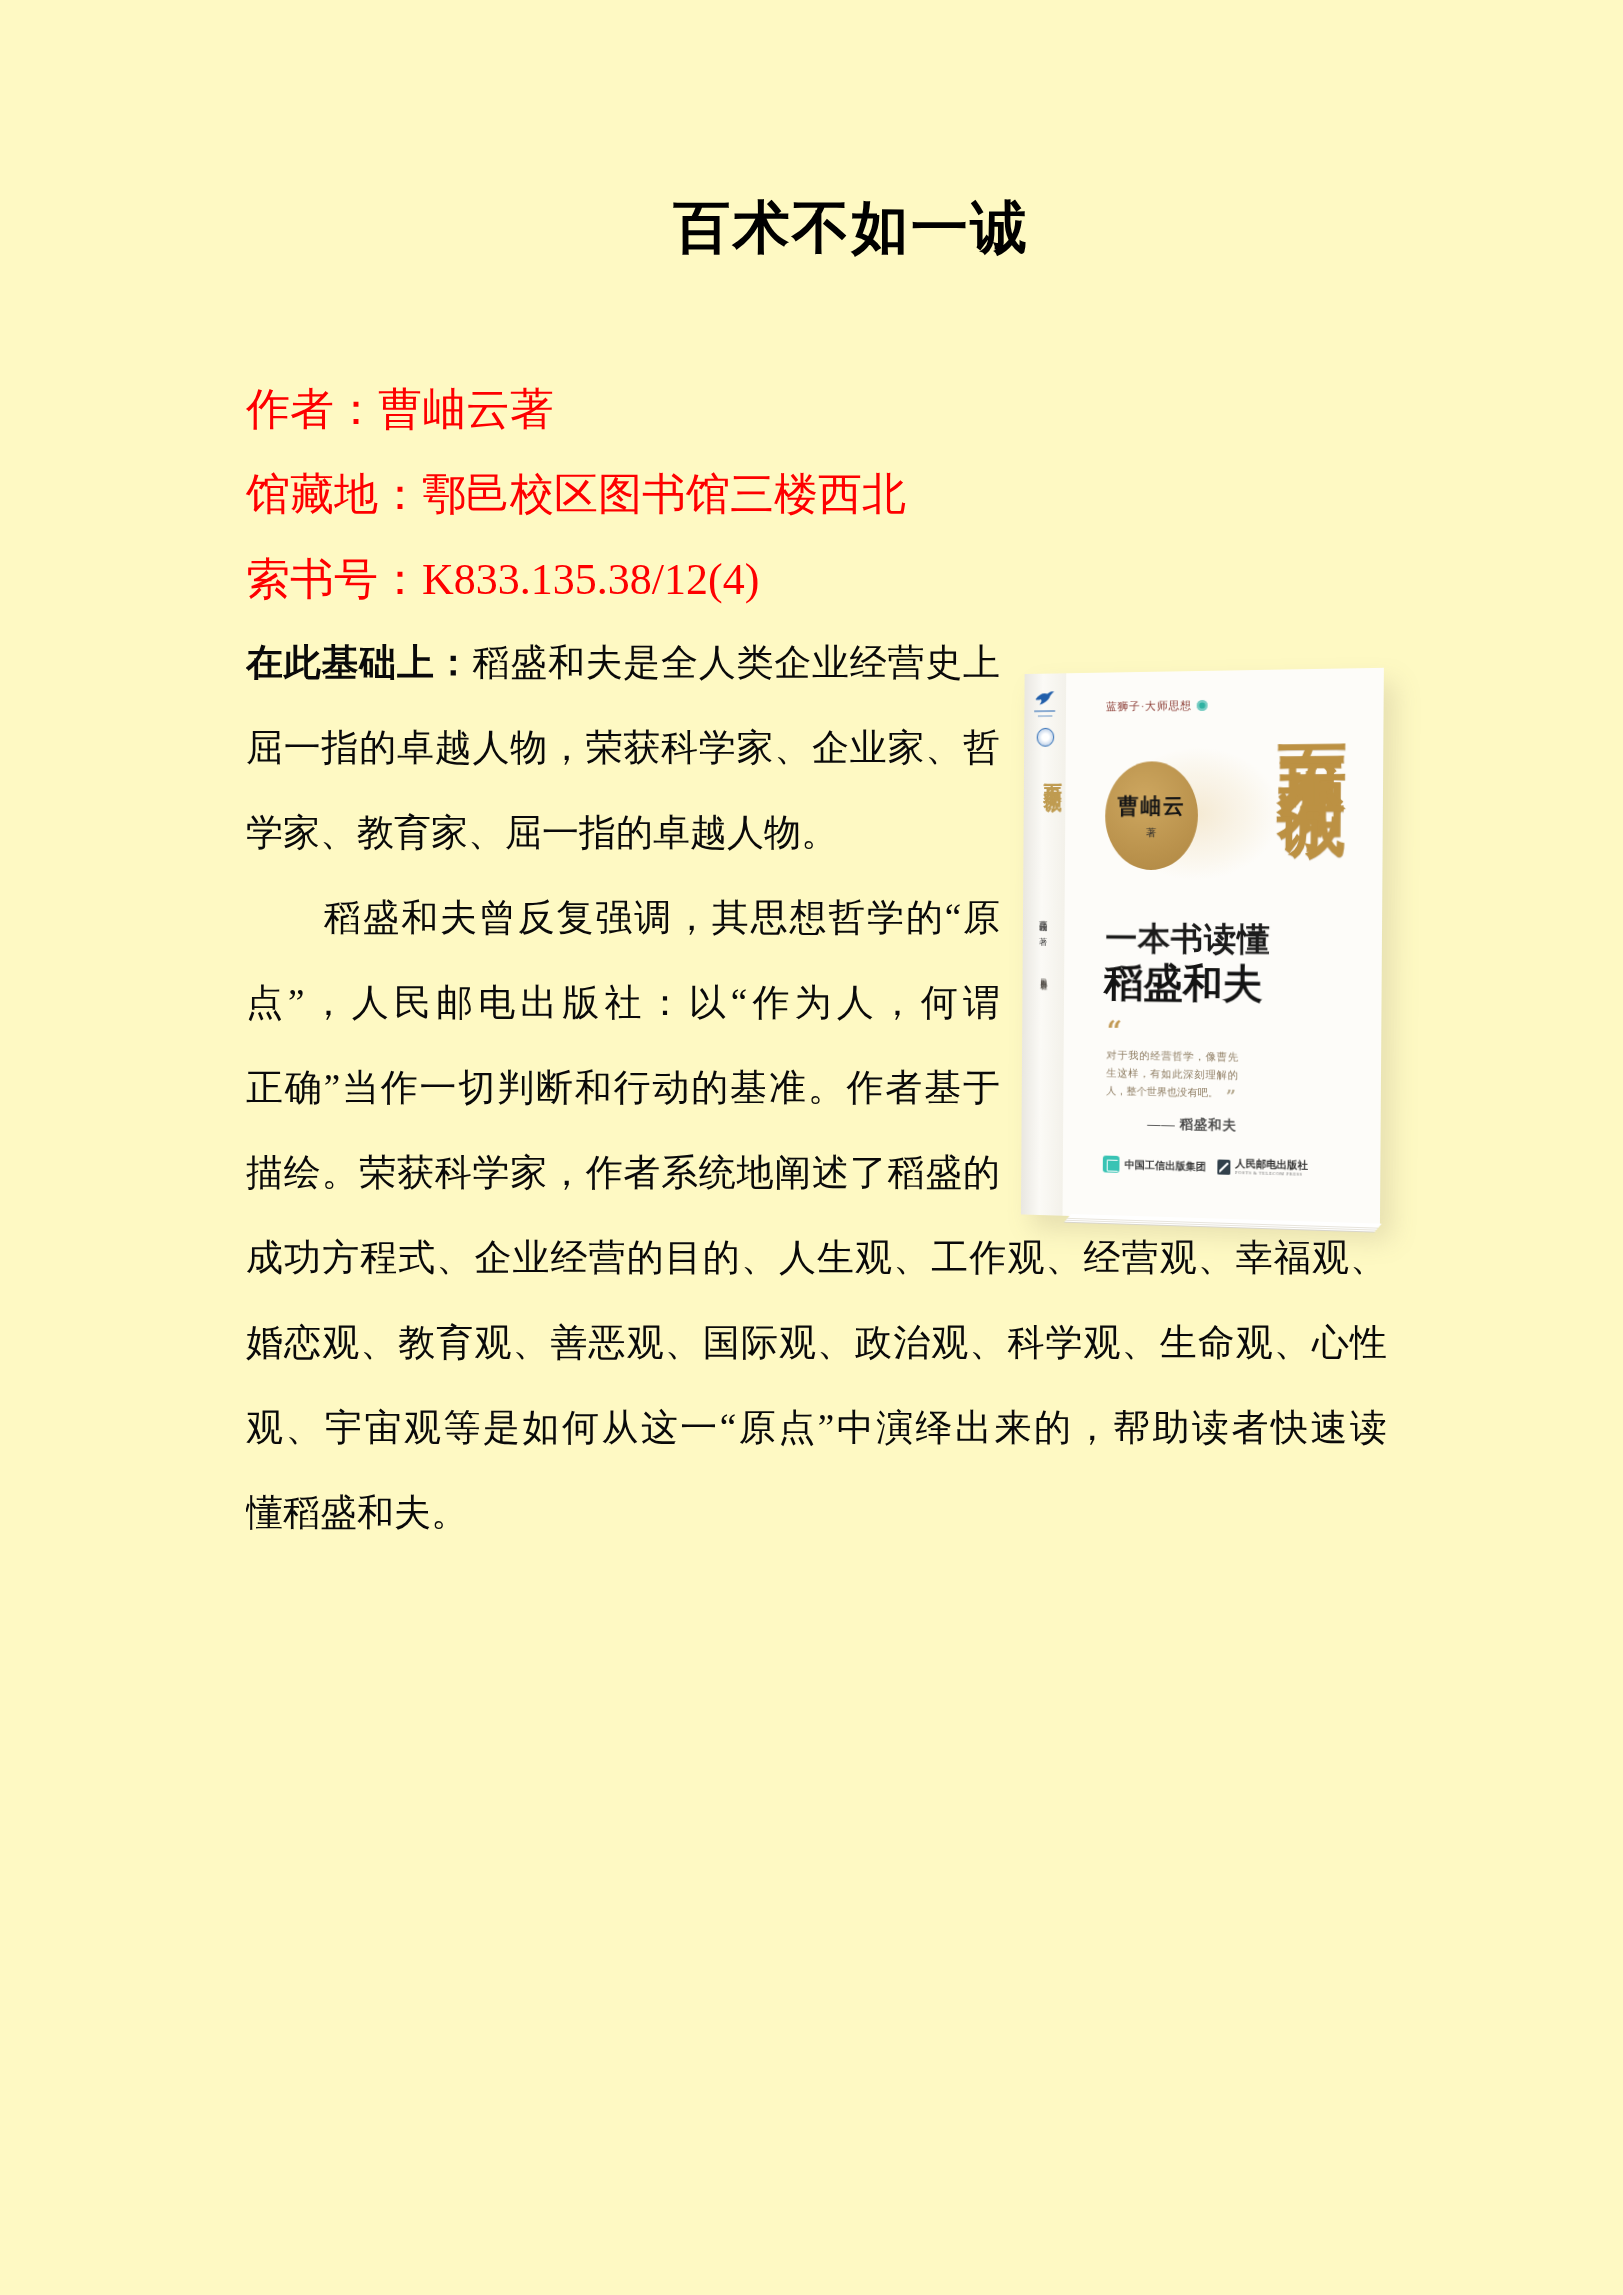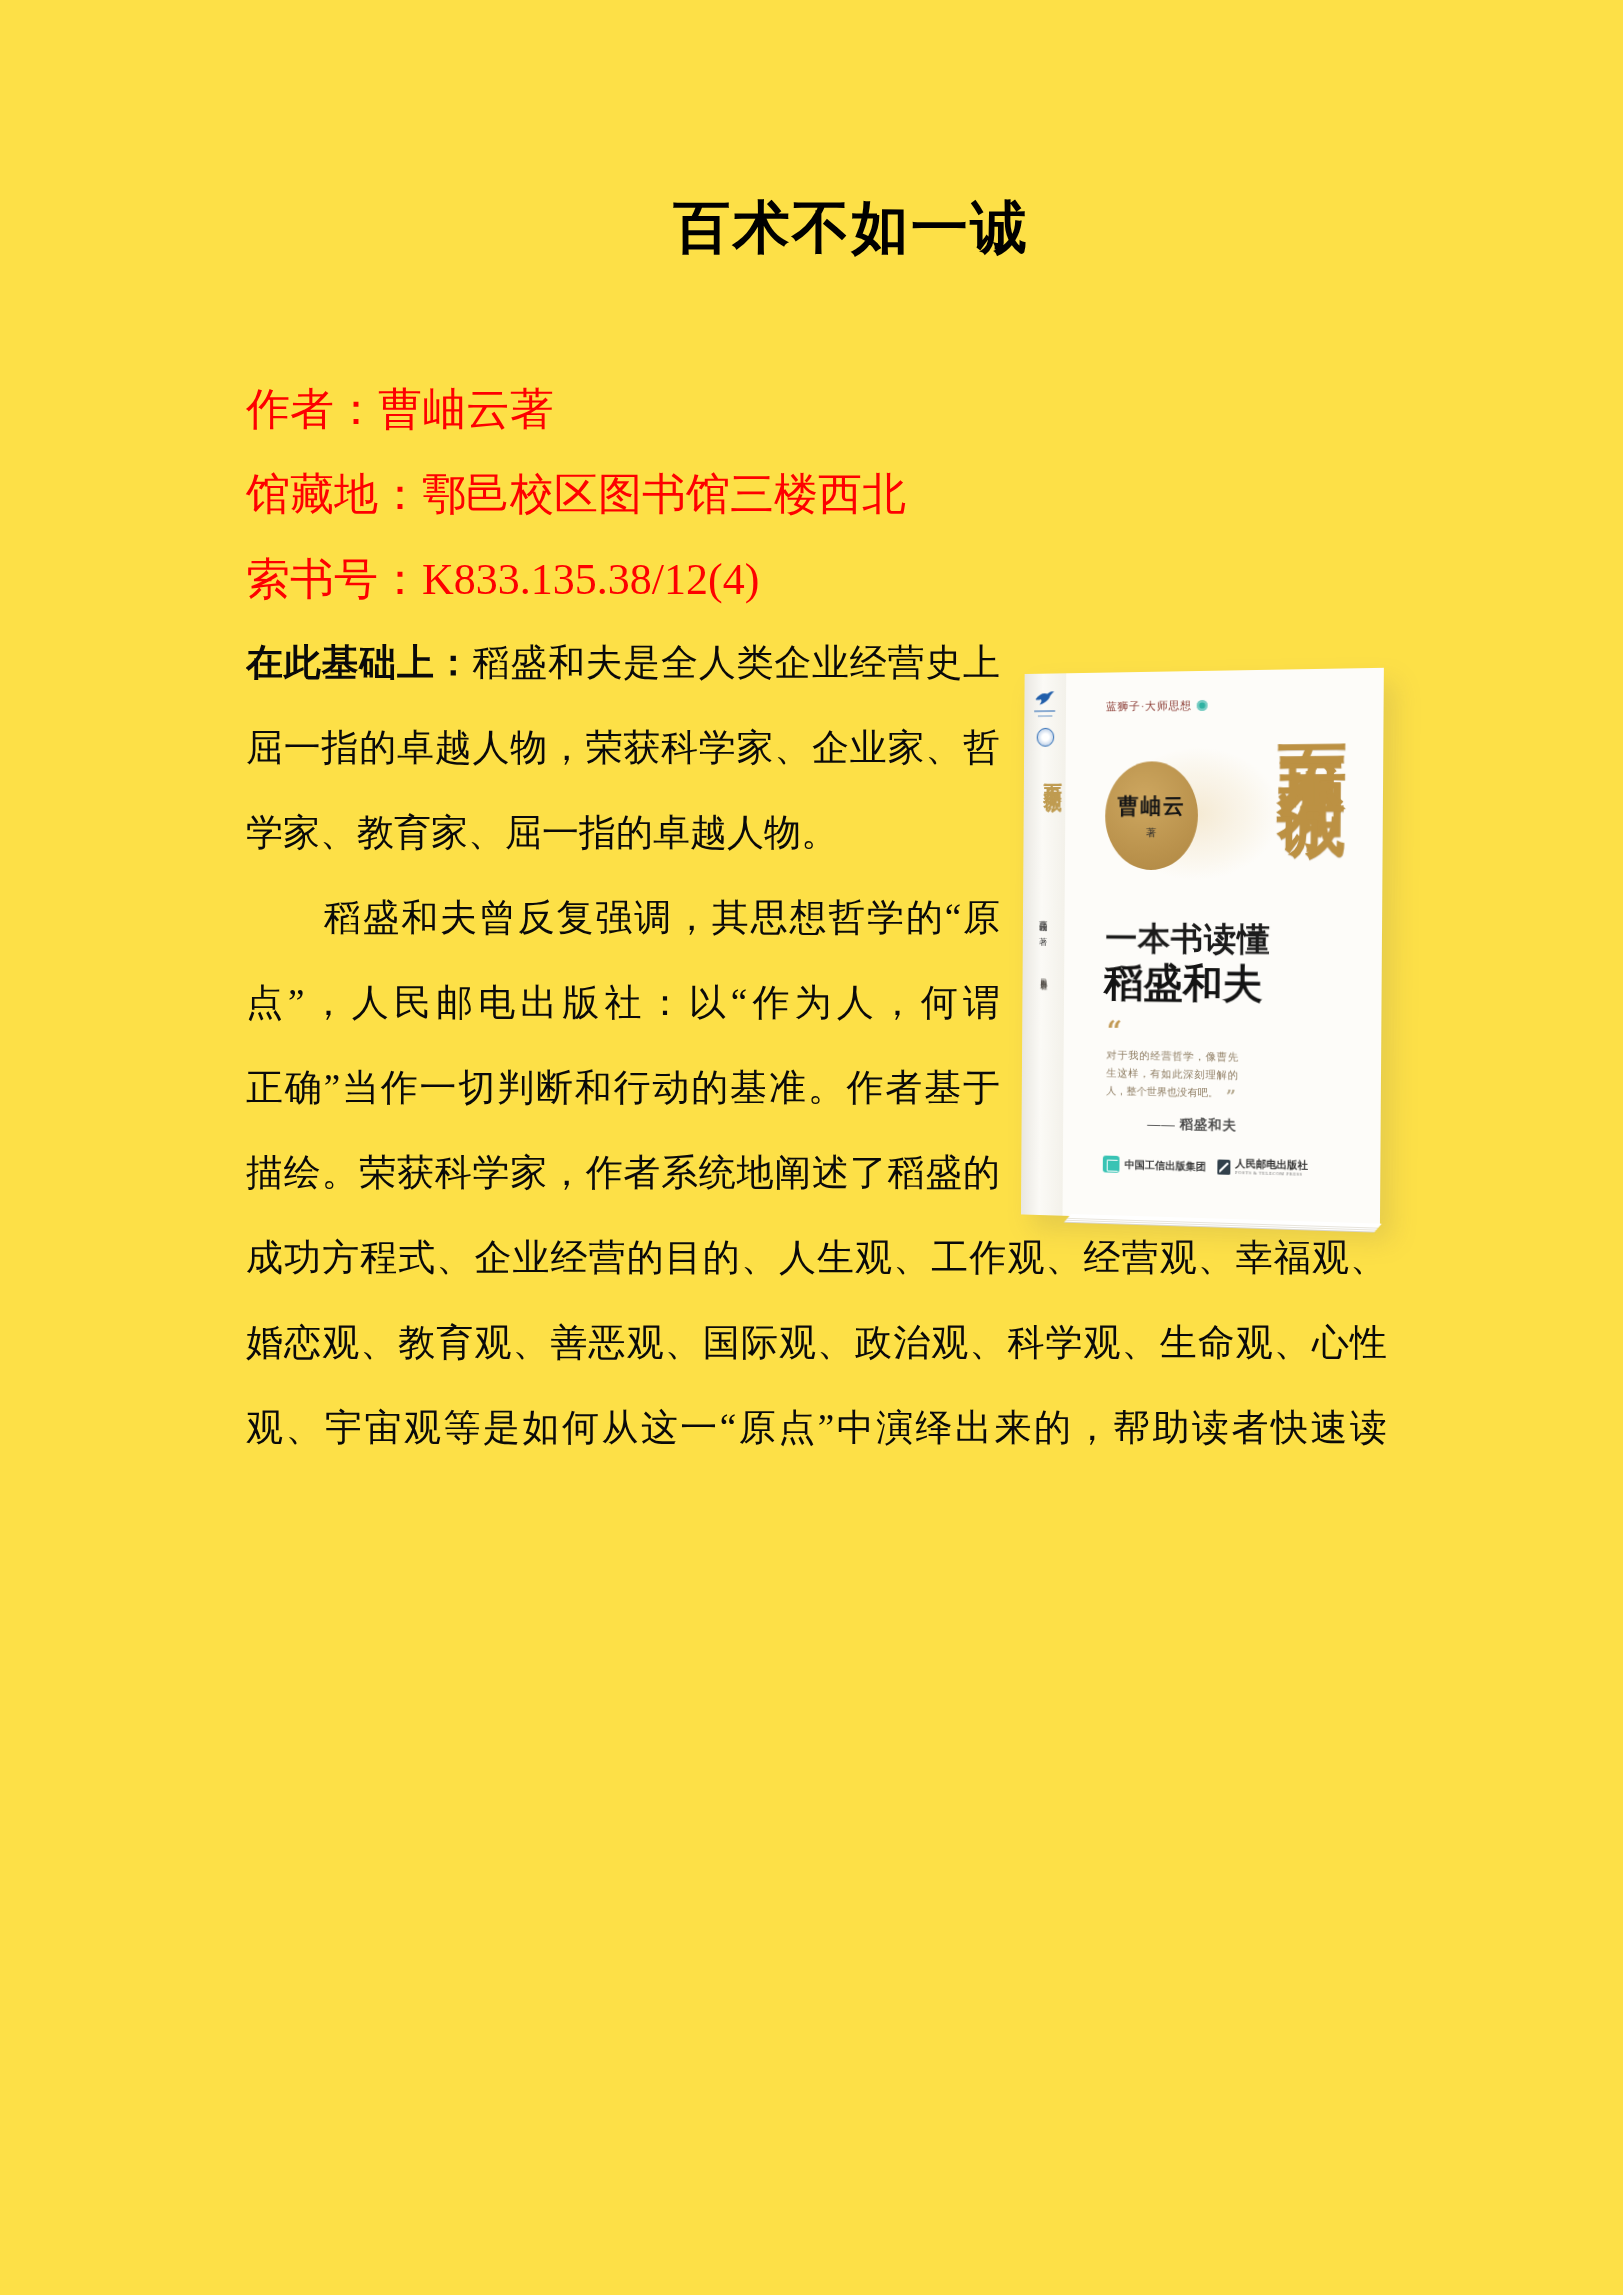--- a/index.html
+++ b/index.html
@@ -1,19 +1,19 @@
 <!DOCTYPE html>
 <html style="font-size:12.7px"><head>
 <meta charset="utf-8">
 <style>
   html,body{margin:0;padding:0;background:#ffffff;}
   #page{
     position:relative;
     width:1623px;height:2295px;
-    background:#fde047;
+    background:#fef9c3;
     overflow:hidden;
     font-family:"Liberation Serif","DejaVu Serif",serif;
     color:#111;
   }
   
   .doc-title{
     position:absolute;top:190px;left:0;width:1623px;
     text-align:center;
     font-size:57px;font-weight:bold;letter-spacing:2.4px;
     transform:translateX(40px);
@@ -176,20 +176,21 @@
       <div class="bline narrow"><b>在此基础上：</b>稻盛和夫是全人类企业经营史上首</div>
       <div class="bline narrow">屈一指的卓越人物，荣获科学家、企业家、哲</div>
       <div class="bline narrow end">学家、教育家、屈一指的卓越人物。</div>
       <div class="bline narrow">　　稻盛和夫曾反复强调，其思想哲学的“原</div>
       <div class="bline narrow">点”，人民邮电出版社：以“作为人，何谓</div>
       <div class="bline narrow">正确”当作一切判断和行动的基准。作者基于</div>
       <div class="bline narrow">描绘。荣获科学家，作者系统地阐述了稻盛的</div>
       <div class="bline wide">成功方程式、企业经营的目的、人生观、工作观、经营观、幸福观、</div>
       <div class="bline wide">婚恋观、教育观、善恶观、国际观、政治观、科学观、生命观、心性</div>
       <div class="bline wide">观、宇宙观等是如何从这一“原点”中演绎出来的，帮助读者快速读</div>
+      <div class="bline wide end">懂稻盛和夫。</div>
     </div>
 
   <div class="book">
 
     <div class="spine">
       <svg class="spine-bird" viewBox="0 0 32 24">
         <path d="M2 14 C8 6 14 4 20 6 C24 2 28 2 30 3 C27 5 26 7 24 9 C22 16 14 20 8 22 C11 18 12 16 10 14 C7 15 4 15 2 14 Z" fill="#1f5fae"></path>
       </svg>
       <div class="spine-logo-sub"></div>
       <div class="spine-logo-sub2"></div>

